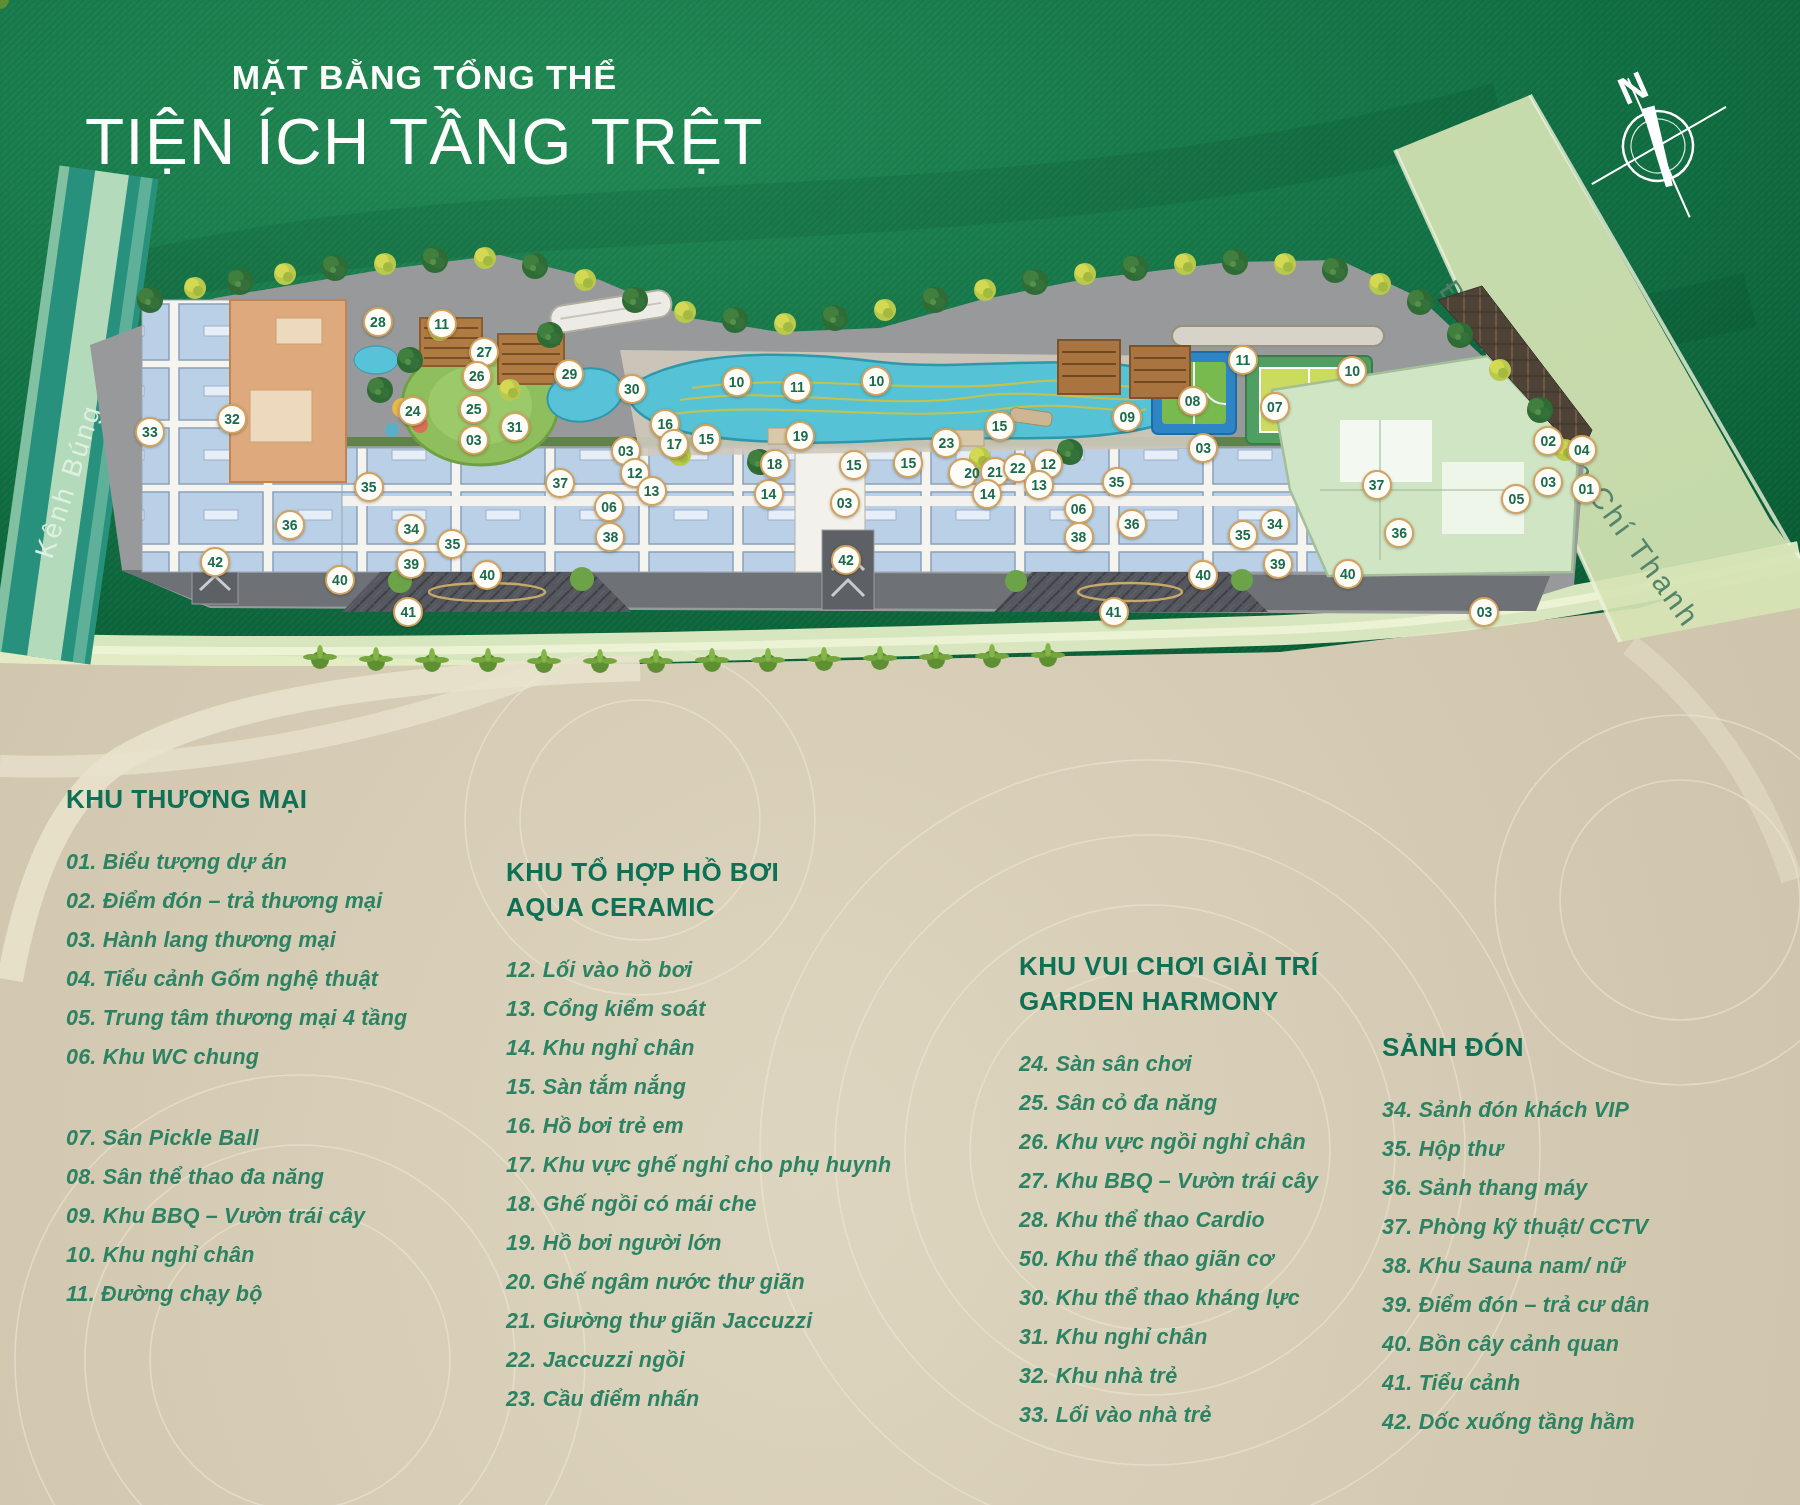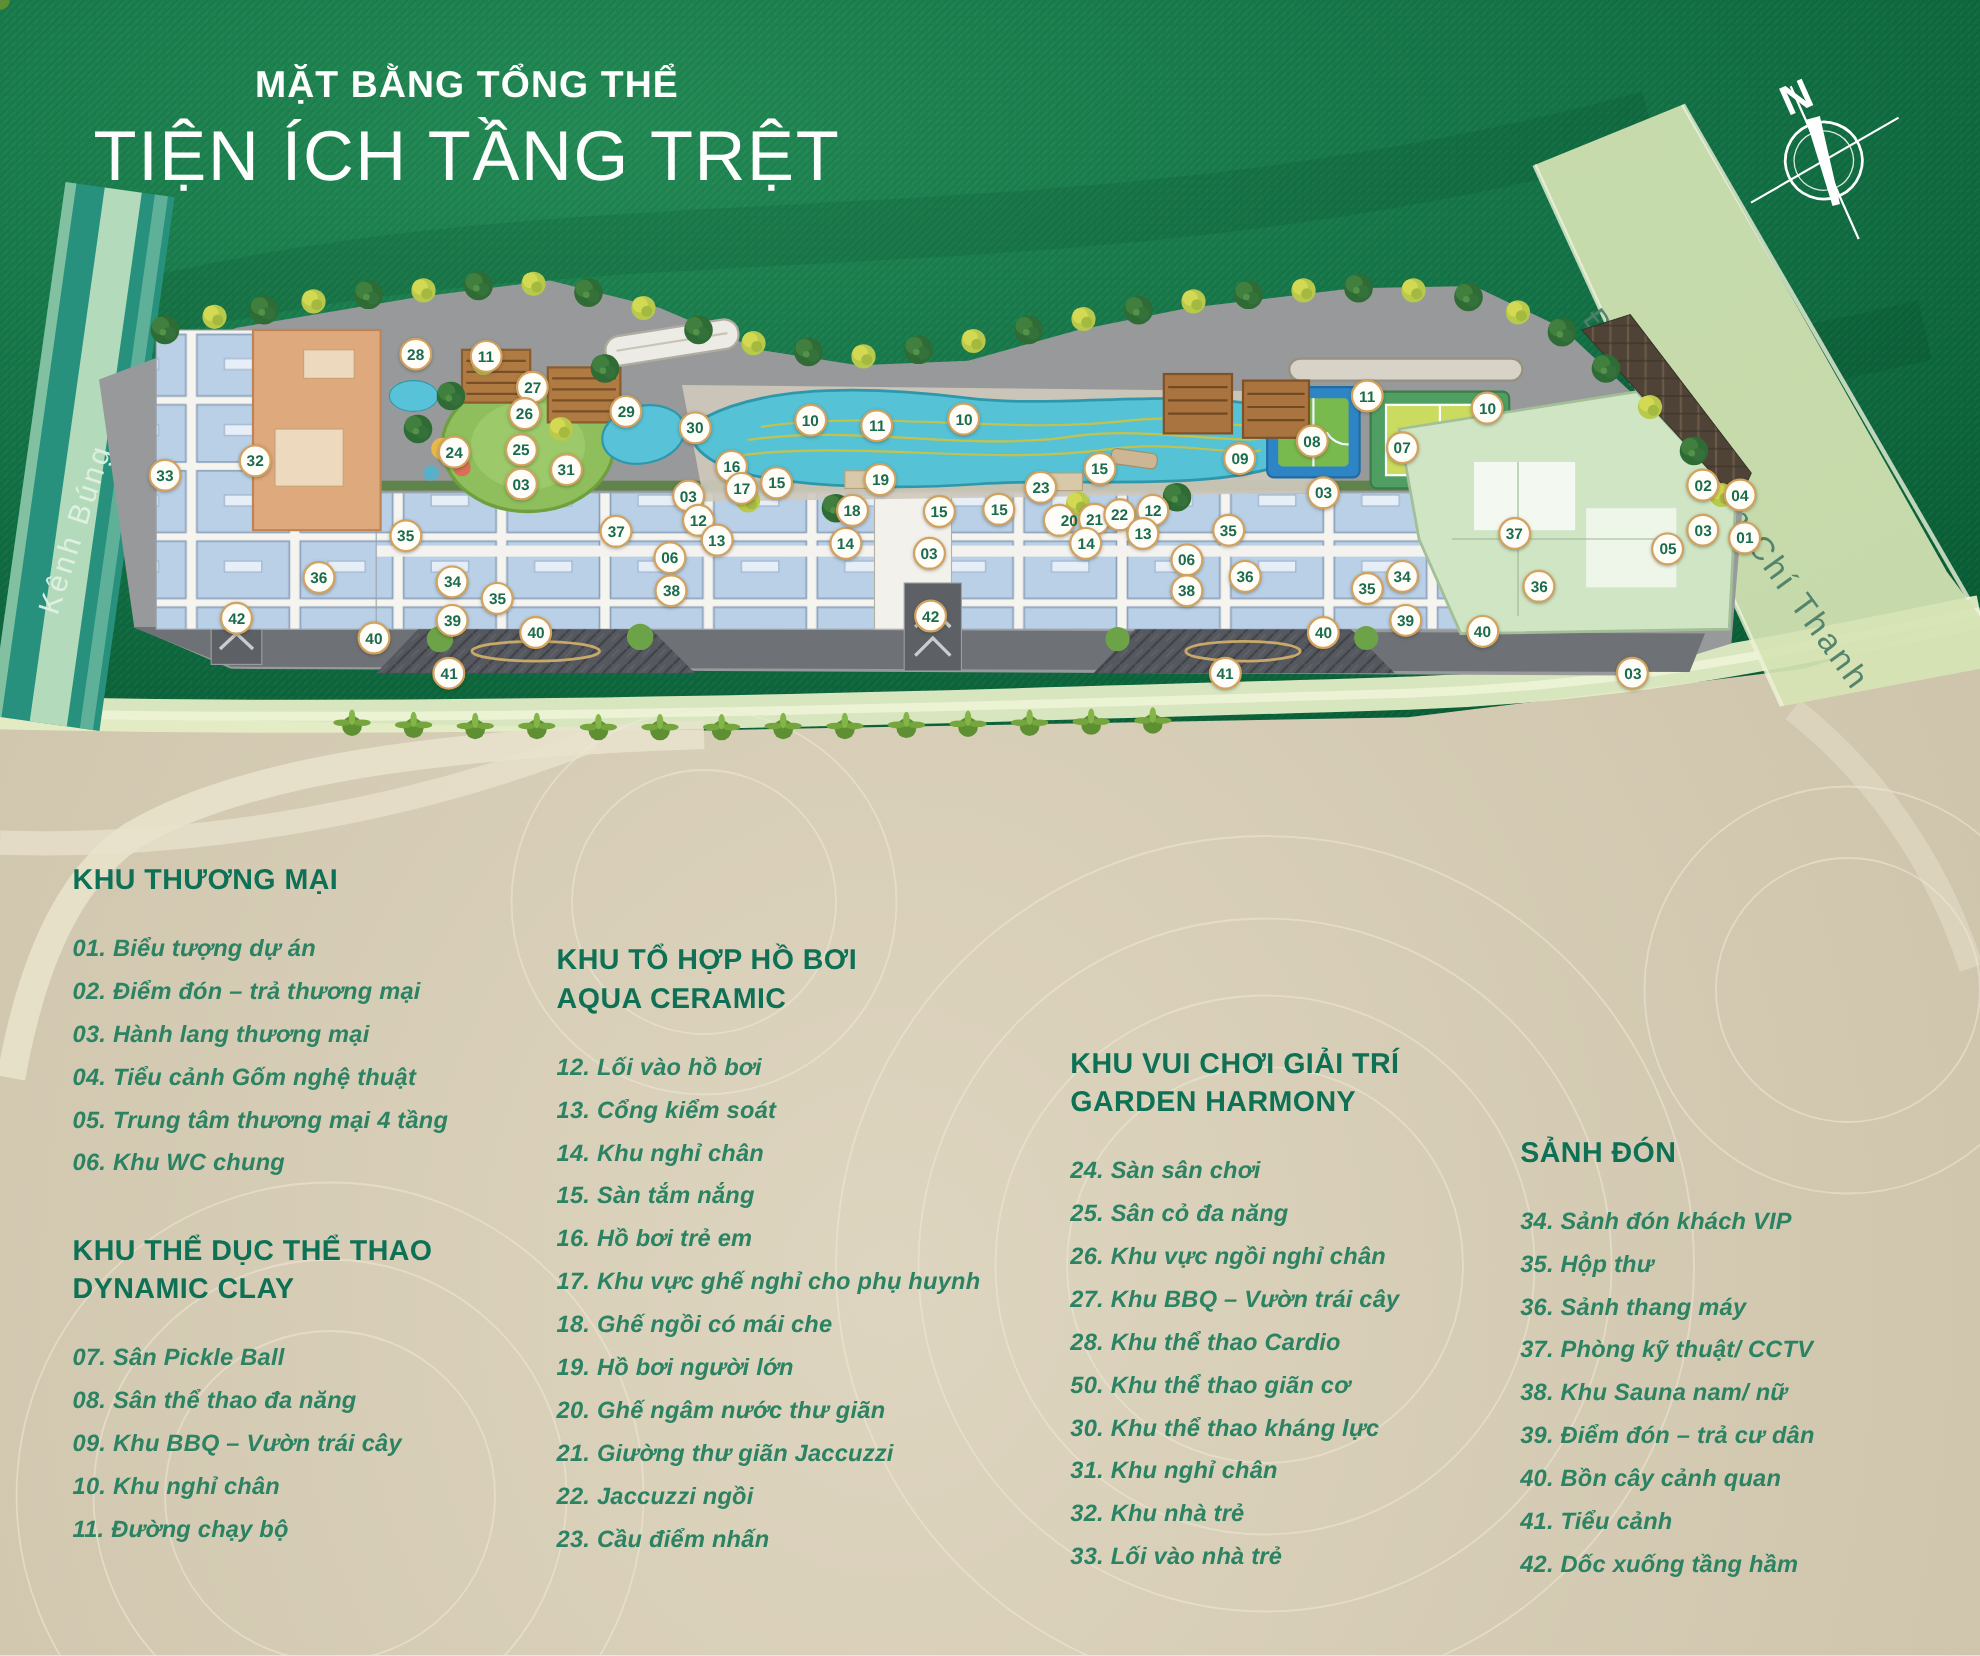--- a/index.html
+++ b/index.html
@@ -38,21 +38,21 @@
   }
 
   
   .legend-col{position:absolute;width:460px;}
   .sec{margin:0;}
   .sec + .sec{margin-top:42px;}
   .sec-title{color:var(--header-green);font-size:26px;font-weight:800;line-height:35px;letter-spacing:.4px;margin-bottom:26px;}
   .sec-item{color:var(--item-green);font-size:21.5px;font-style:italic;font-weight:600;line-height:39px;letter-spacing:.2px;}
   .col1{left:66px;top:782px;}
   .col2{left:506px;top:855px;}
-  .col3{left:973px;top:949px;}
+  .col3{left:1019px;top:949px;}
   .col4{left:1382px;top:1030px;}
 </style>
 </head>
 <body>
 
 <svg class="layer" width="1800" height="1505" viewBox="0 0 1800 1505">
   <defs>
     <radialGradient id="gGrad" cx="30%" cy="18%" r="95%">
       <stop offset="0%" stop-color="#238a55"></stop>
       <stop offset="55%" stop-color="#147347"></stop>
@@ -390,24 +390,20 @@
         <div>KHU THƯƠNG MẠI</div>
       </div>
       <div class="sec-item">01. Biểu tượng dự án</div>
       <div class="sec-item">02. Điểm đón – trả thương mại</div>
       <div class="sec-item">03. Hành lang thương mại</div>
       <div class="sec-item">04. Tiểu cảnh Gốm nghệ thuật</div>
       <div class="sec-item">05. Trung tâm thương mại 4 tầng</div>
       <div class="sec-item">06. Khu WC chung</div>
     </div>
     <div class="sec">
-      <div class="sec-title">
-        <div>KHU THỂ DỤC THỂ THAO</div>
-        <div>DYNAMIC CLAY</div>
-      </div>
       <div class="sec-item">07. Sân Pickle Ball</div>
       <div class="sec-item">08. Sân thể thao đa năng</div>
       <div class="sec-item">09. Khu BBQ – Vườn trái cây</div>
       <div class="sec-item">10. Khu nghỉ chân</div>
       <div class="sec-item">11. Đường chạy bộ</div>
     </div>
   </div>
 <div class="legend-col col2">
     <div class="sec">
       <div class="sec-title">

